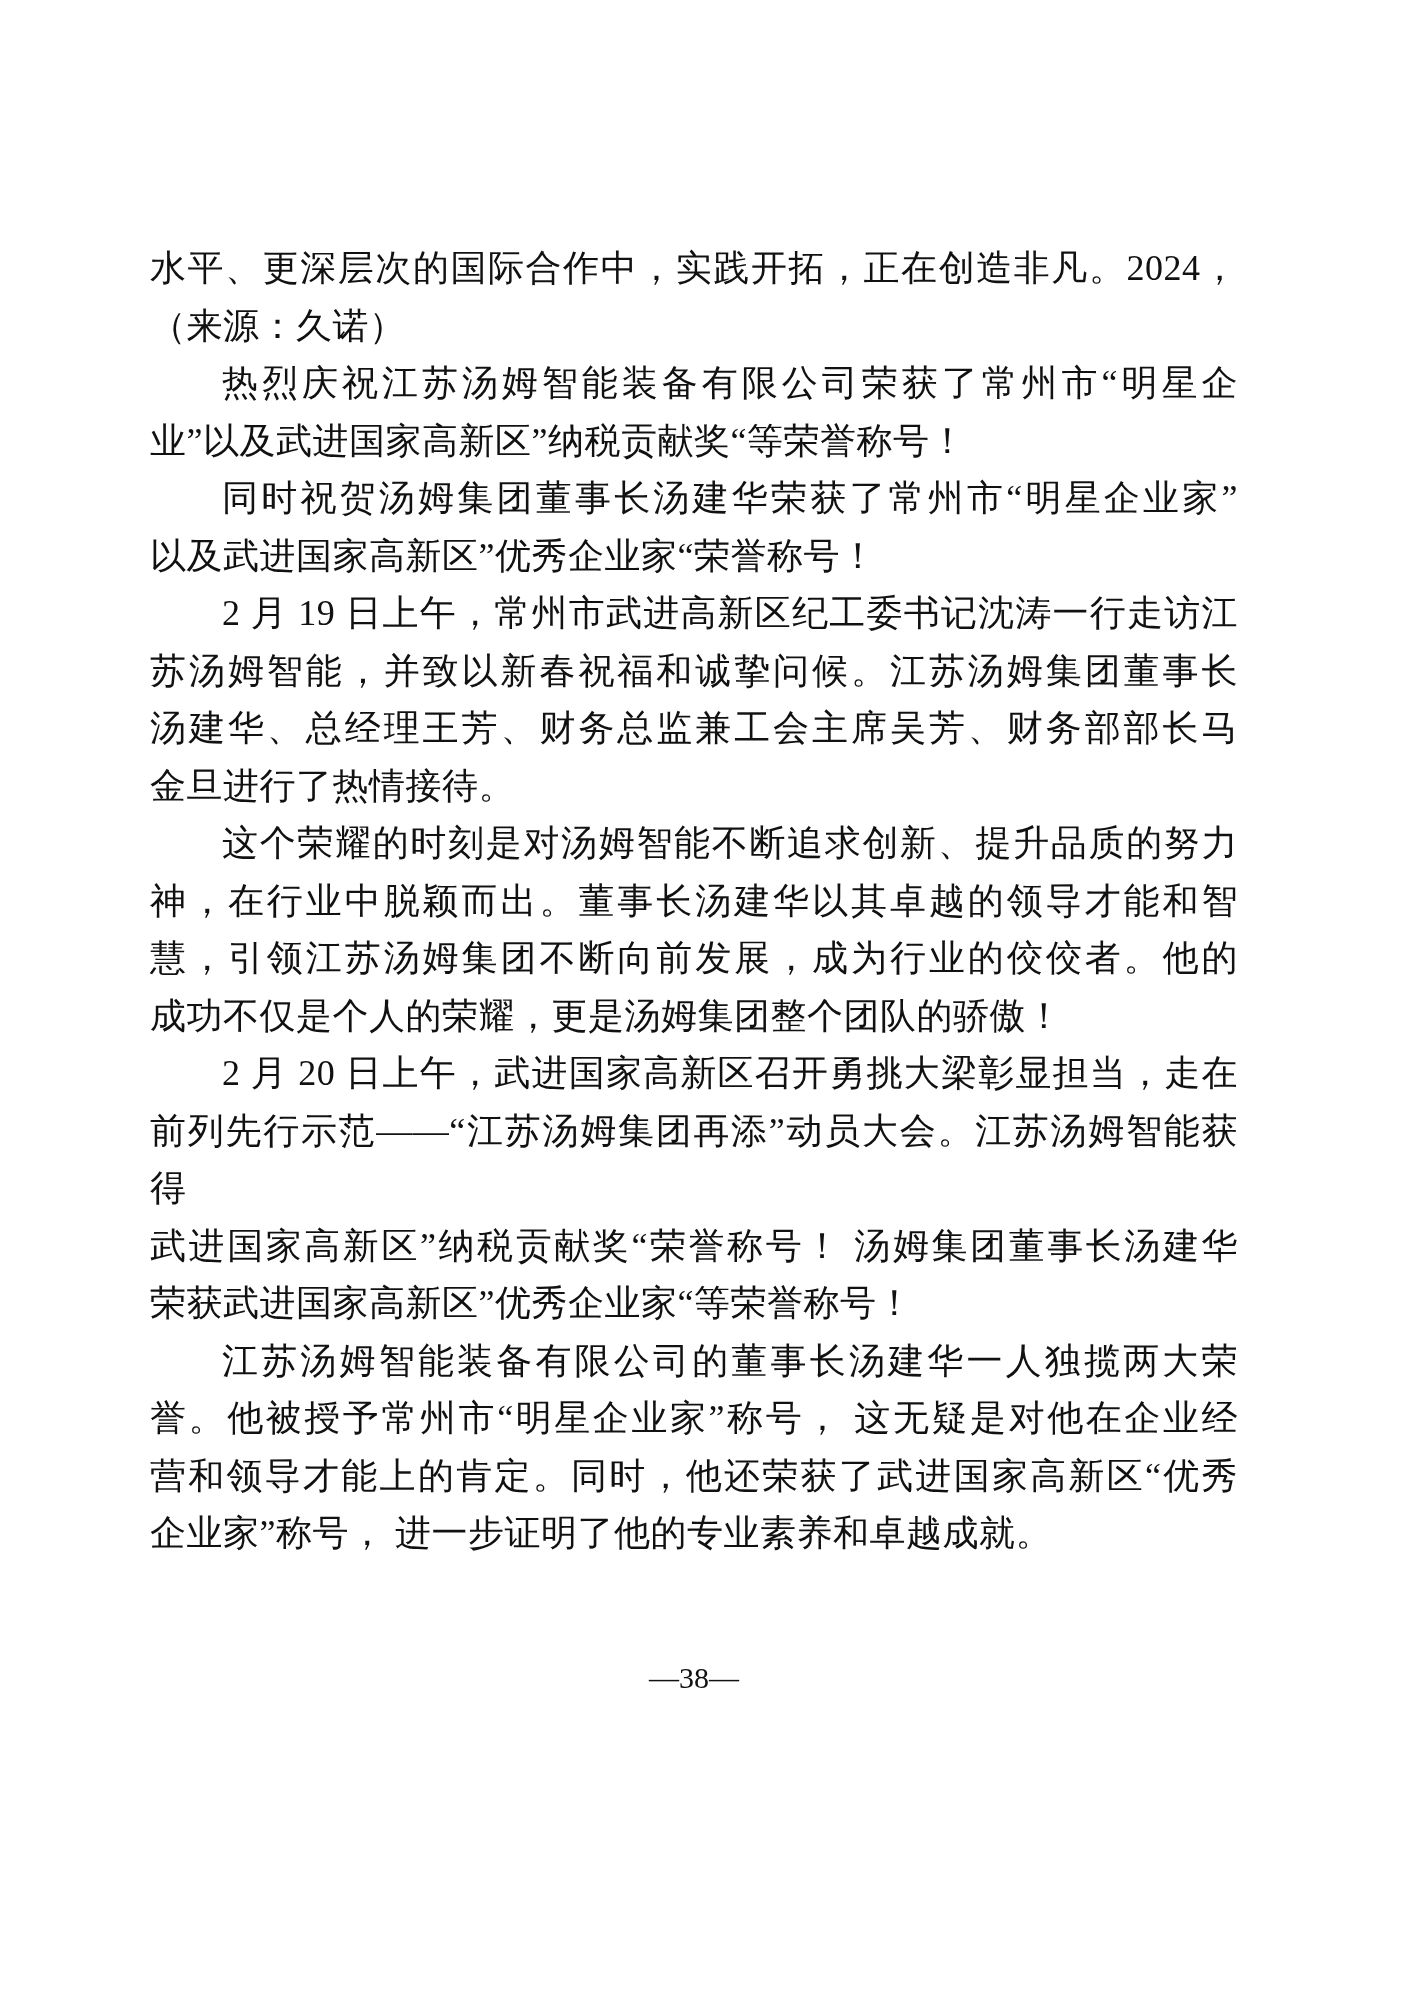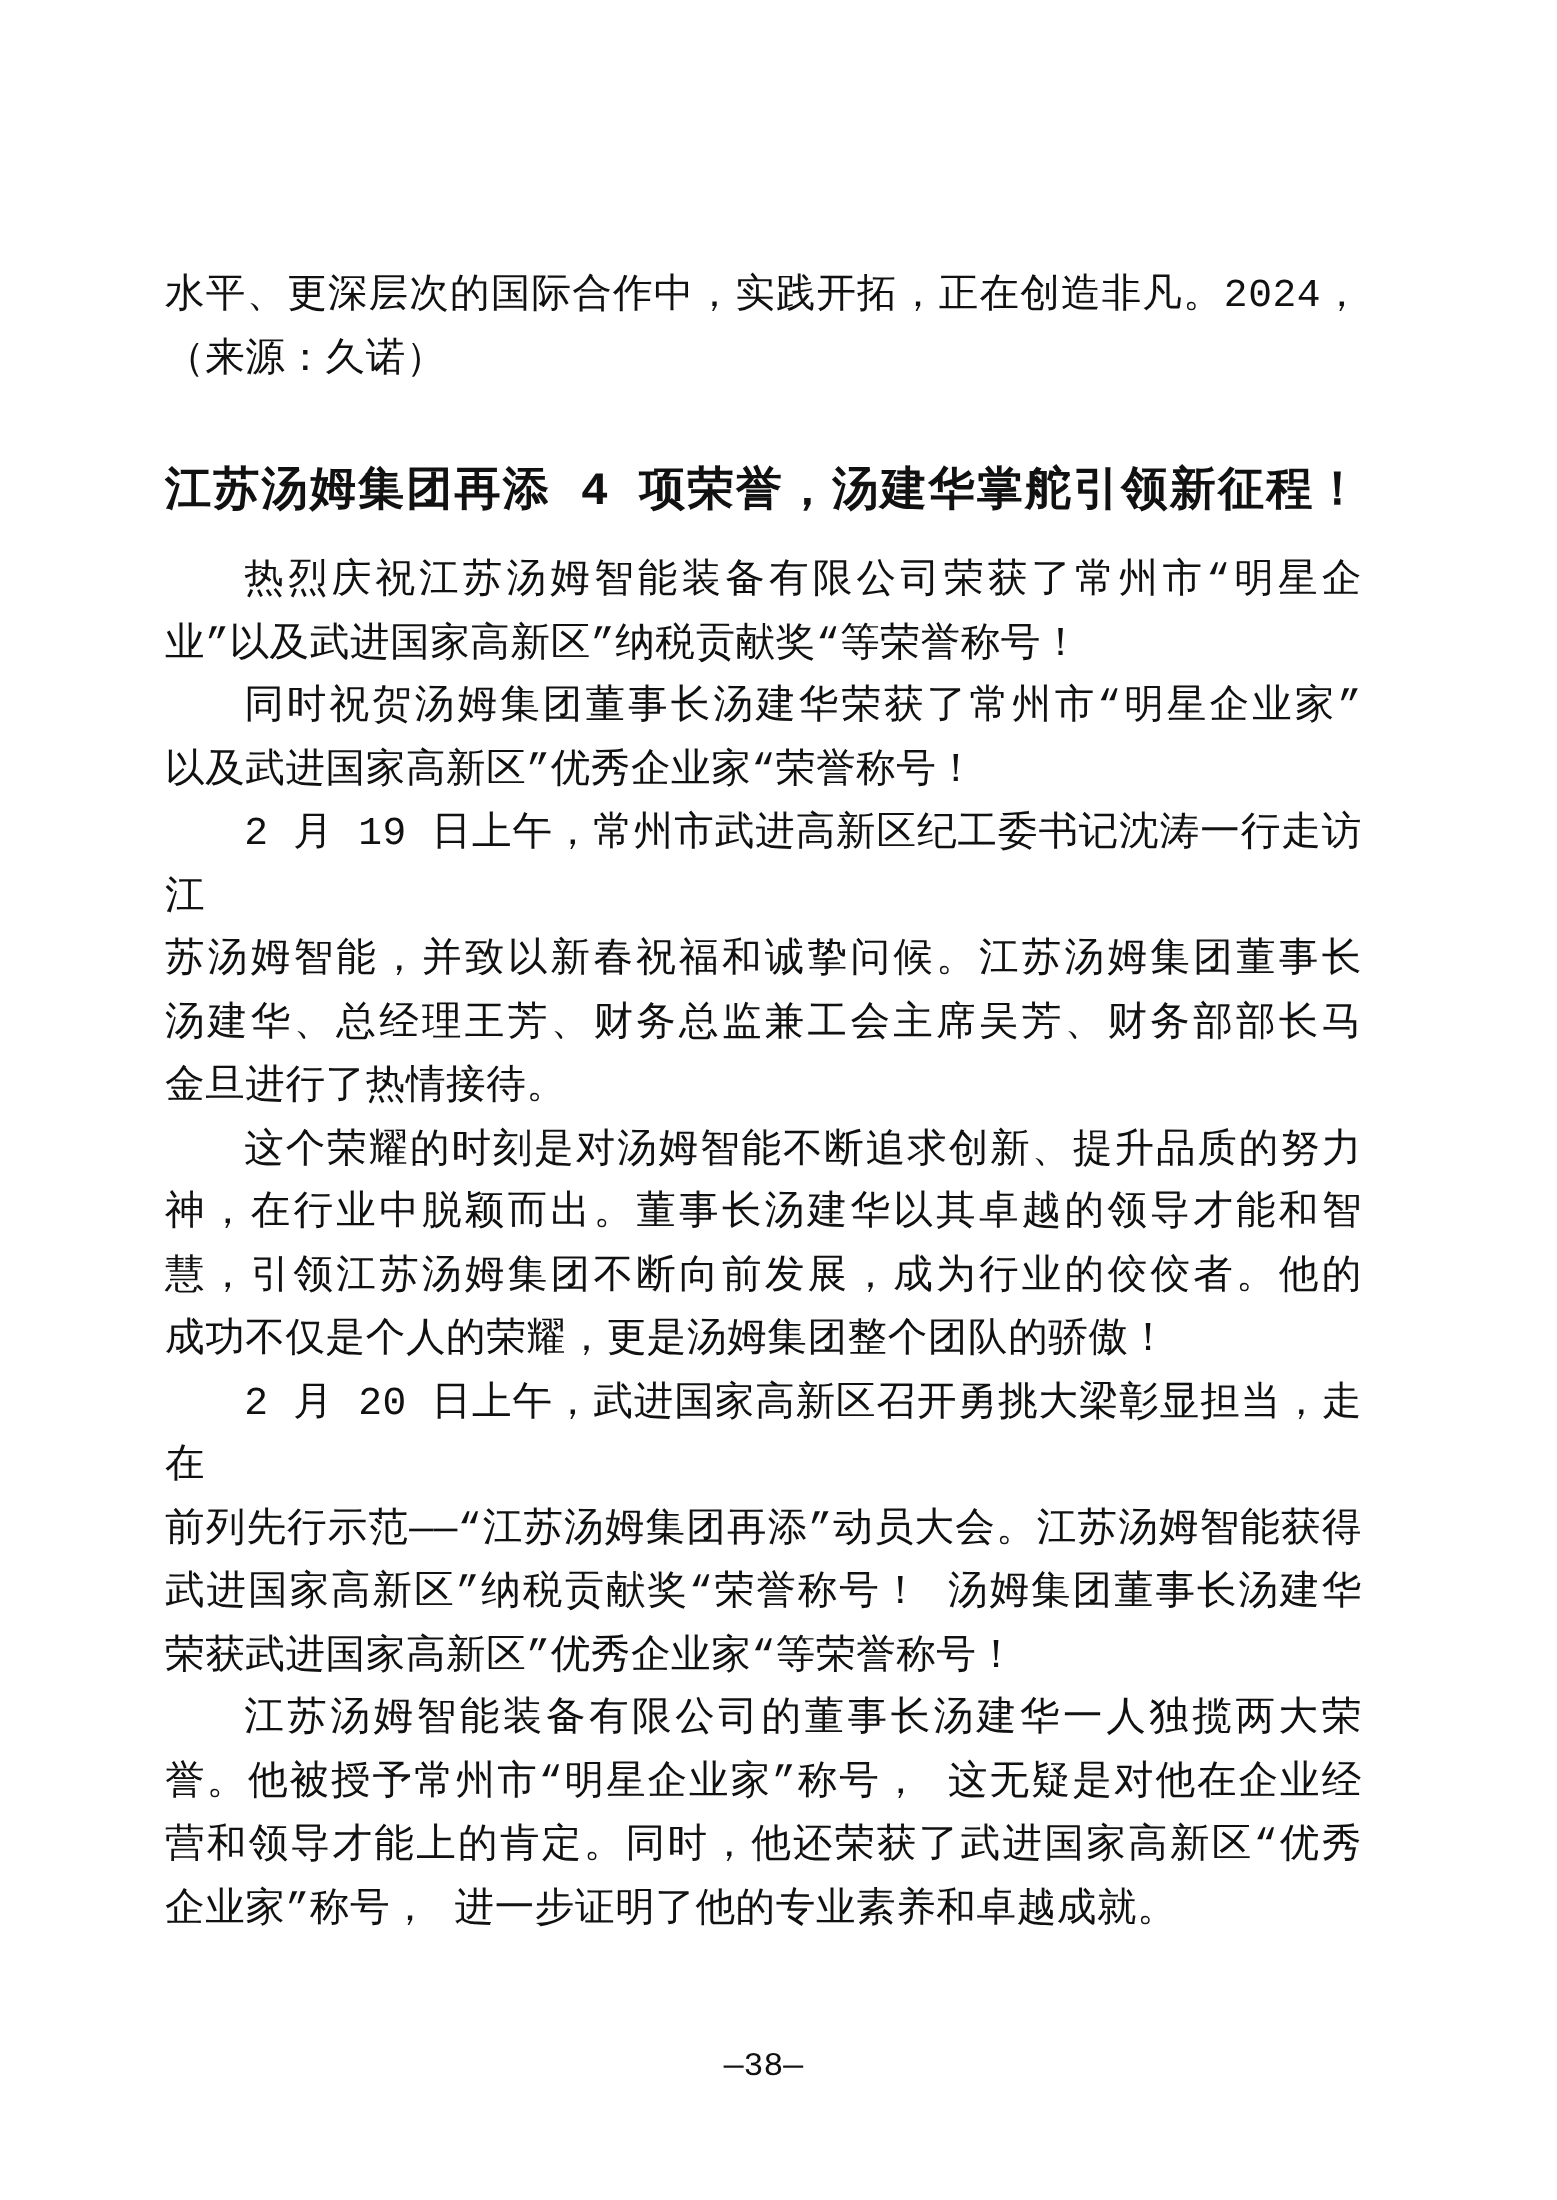--- a/index.html
+++ b/index.html
@@ -6,21 +6,21 @@
     margin: 0;
     padding: 0;
     background: #ffffff;
   }
   .page {
     position: relative;
     width: 1415px;
     height: 2000px;
     background: #ffffff;
     color: #111111;
-    font-family: Liberation Mono, monospace;
+    font-family: Liberation Serif, serif;
     overflow: hidden;
   }
   .content {
     position: absolute;
     left: 150px;
     top: 240px;
     width: 1088px;
   }
   .line {
     font-size: 36px;
@@ -67,21 +67,20 @@
 <div class="page">
   <div class="content">
 
     <div class="intro">
       <div class="line j">水平、更深层次的国际合作中，实践开拓，正在创造非凡。2024，</div>
       <div class="line intro-line2">
         <span>（来源：久诺）</span>
       </div>
     </div>
 
-    <div class="article-title">江苏汤姆集团再添 4 项荣誉，汤建华掌舵引领新征程！</div>
 
     <div class="para">
       <div class="line j first">热烈庆祝江苏汤姆智能装备有限公司荣获了常州市“明星企</div>
       <div class="line">业”以及武进国家高新区”纳税贡献奖“等荣誉称号！</div>
     </div>
 
     <div class="para">
       <div class="line j first">同时祝贺汤姆集团董事长汤建华荣获了常州市“明星企业家”</div>
       <div class="line">以及武进国家高新区”优秀企业家“荣誉称号！</div>
     </div>

